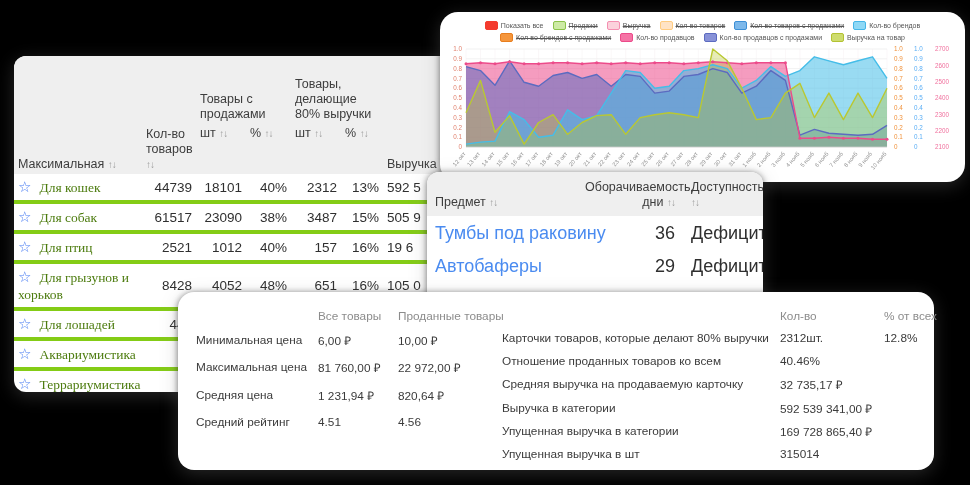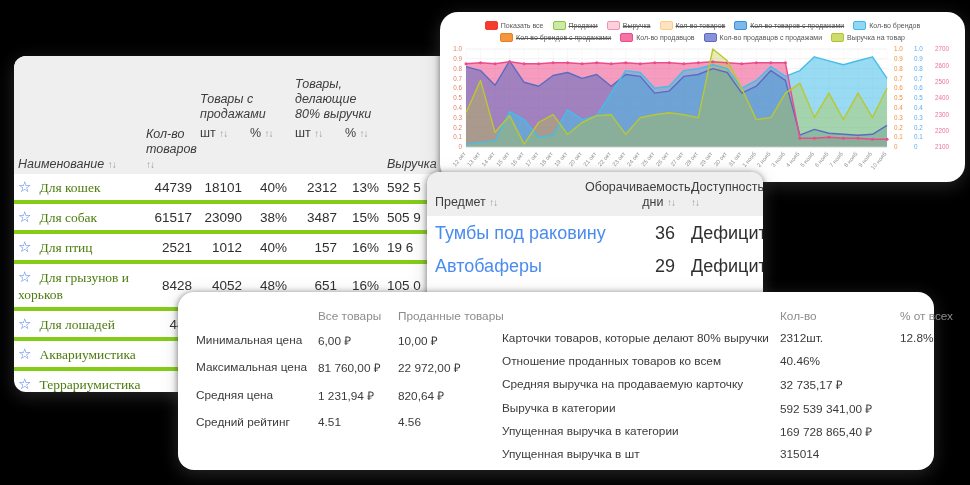--- a/index.html
+++ b/index.html
@@ -15,21 +15,21 @@
 
   
   .card-cat{left:14px;top:56px;width:466px;height:336px;border-radius:12px;overflow:hidden;}
   .card-cat table{border-collapse:collapse;width:100%;table-layout:fixed;}
   .card-cat thead th{
     background:#efefef;font-weight:400;color:#3d3d3d;font-size:12.5px;text-align:left;
     padding:2px 4px;line-height:15px;
   }
   .card-cat thead tr.r1 th{height:64px;}
   .card-cat thead tr.r2 th{height:46px;}
-  th.h-bot{vertical-align:bottom;padding-bottom:8px;font-style:italic;}
+  th.h-bot{vertical-align:bottom;padding-bottom:8px;}
   th.h-top{vertical-align:top;padding-top:6px;}
   th.h-right{text-align:right;padding-right:8px;}
   .sort{color:#9a9a9a;font-size:10px;letter-spacing:-1px;}
   .card-cat tbody td{
     font-size:13.5px;color:#2f2f2f;padding:4px 4px;line-height:17px;
     border-top:4px solid #84cc16;vertical-align:middle;white-space:nowrap;overflow:hidden;
   }
   .card-cat tbody tr:first-child td{border-top:none;}
   td.num{text-align:right;padding-right:8px;}
   td.c-name{padding-left:12px;}
@@ -70,40 +70,40 @@
   .sg .shead{color:#8c8c8c;}
   .sg-left .srow{height:27.5px;}
   .sg-left .shead{height:21px;}
   .sg-left .lab{width:122px;}
   .sg-left .v1{width:80px;}
   .sg-left .v2{width:104px;}
   .sg-right .srow{height:23.3px;}
   .sg-right .shead{height:21px;}
   .sg-right .lab{width:278px;}
   .sg-right .v1{width:104px;}
-  .sg-right .v2{width:46px;margin-left:16px;}
+  .sg-right .v2{width:46px;}
 </style>
 </head>
 <body>
 
 <section class="card card-cat">
   <table>
     <colgroup>
       <col style="width:128px">
         <col style="width:54px">
         <col style="width:50px">
       <col style="width:45px">
         <col style="width:50px">
         <col style="width:42px">
         <col>
     </colgroup>
     <thead>
       <tr class="r1">
         <th rowspan="2" class="h-bot">
-          <span>Наименование</span>
+          <span>Максимальная</span>
           <span class="sort">↑↓</span>
         </th>
         <th rowspan="2" class="h-bot">
           <span>Кол-во товаров</span>
           <span class="sort">↑↓</span>
         </th>
         <th colspan="2" class="h-bot">
           <span>Товары с продажами</span>
         </th>
         <th colspan="2" class="h-bot">

